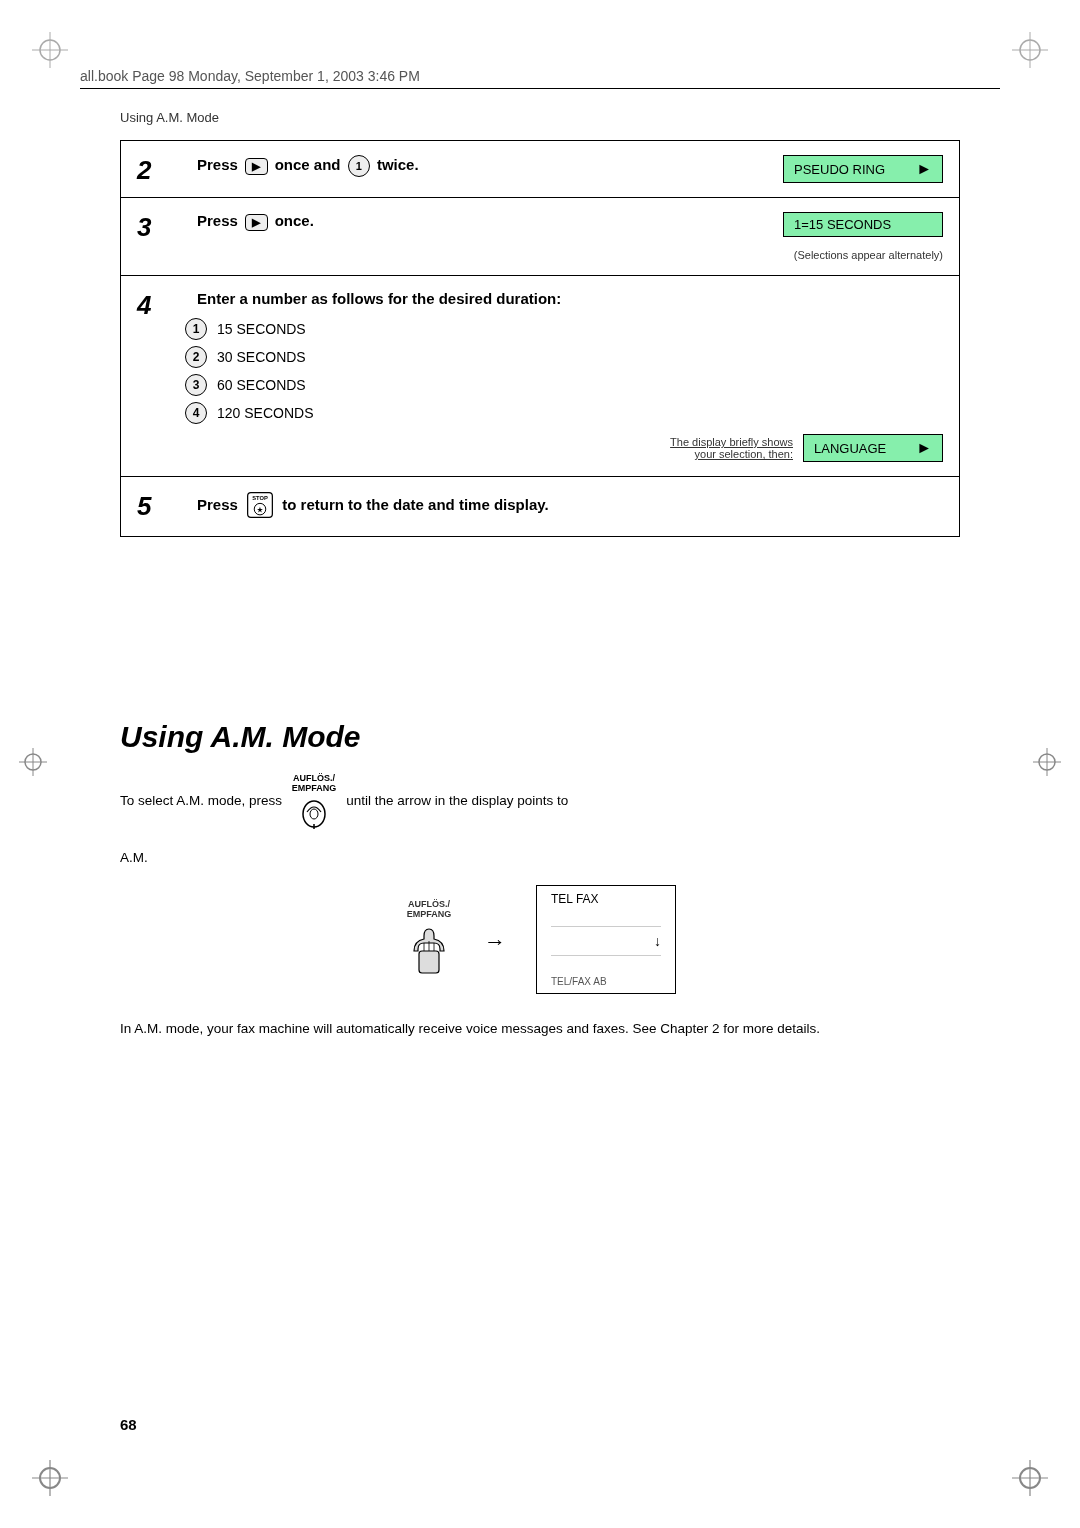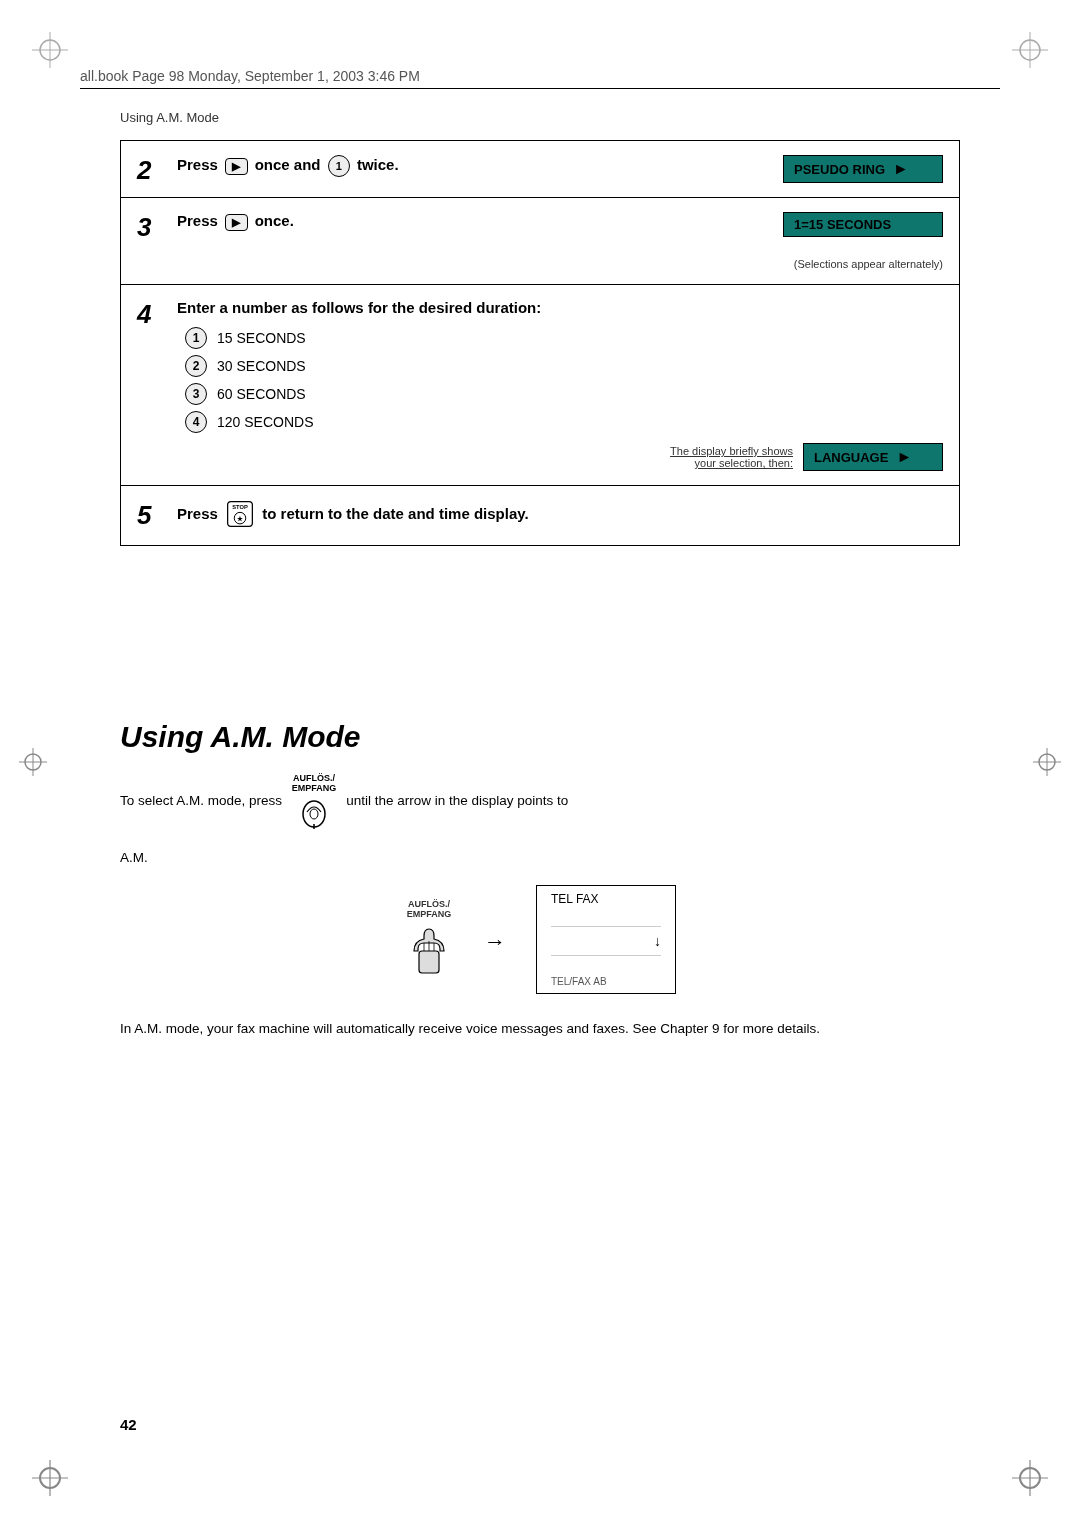--- a/index.html
+++ b/index.html
@@ -79,51 +79,53 @@
     }
 
     .step-content {
       flex: 1;
       padding-left: 8px;
     }
 
     .step-text {
       font-size: 15px;
       font-weight: bold;
+      margin-left: 20px;
     }
 
     .step-right {
       display: flex;
       flex-direction: column;
       align-items: flex-end;
       justify-content: center;
       margin-left: auto;
       min-width: 180px;
     }
 
     .display-box {
       border: 1.5px solid #000;
       padding: 4px 10px;
       font-size: 13px;
-      font-weight: bold;
-      display: flex;
-      align-items: center;
+      font-weight: normal;
+      display: flex;
+      align-items: center;
+      justify-content: space-between;
       min-width: 160px;
-      background: #0f766e;
+      background: #86efac;
     }
 
     .arrow-right {
       font-size: 16px;
       margin-left: 8px;
     }
 
     .sub-note {
       font-size: 11px;
       color: #333;
-      margin-top: 21px;
+      margin-top: 12px;
       text-align: center;
     }
 
     
     .btn-icon {
       display: inline-block;
       width: 22px;
       height: 22px;
       border: 1.5px solid #000;
       border-radius: 50%;
@@ -463,16 +465,16 @@
       </div>
       <div style="display:flex; justify-content:flex-end; font-size:14px; padding:2px 0;">
         <span>↓</span>
       </div>
       <div style="font-size:10px; color:#555; margin-top:4px; border-top:1px solid #ccc; padding-top:20px;">
         <span>TEL/FAX  AB</span>
       </div>
     </div>
   </div>
 
-  <div class="am-desc">In A.M. mode, your fax machine will automatically receive voice messages and faxes. See Chapter 9 for more details.</div>
-</div>
-
-<div class="page-number">42</div>
+  <div class="am-desc">In A.M. mode, your fax machine will automatically receive voice messages and faxes. See Chapter 2 for more details.</div>
+</div>
+
+<div class="page-number">68</div>
 
 </body></html>

